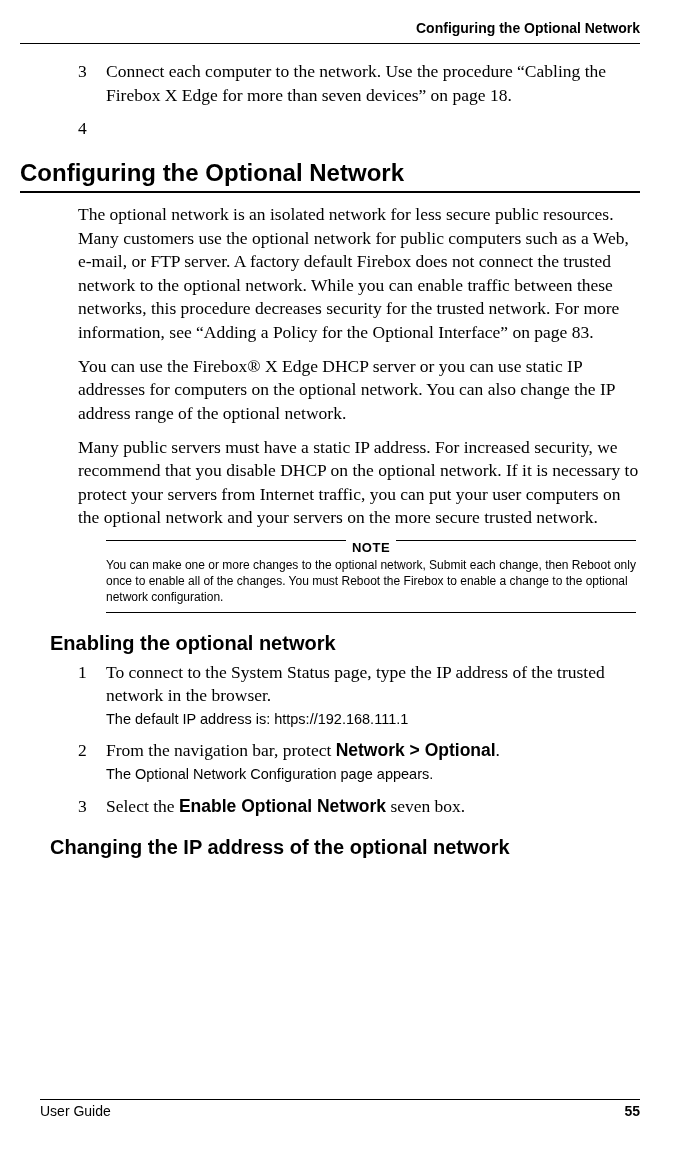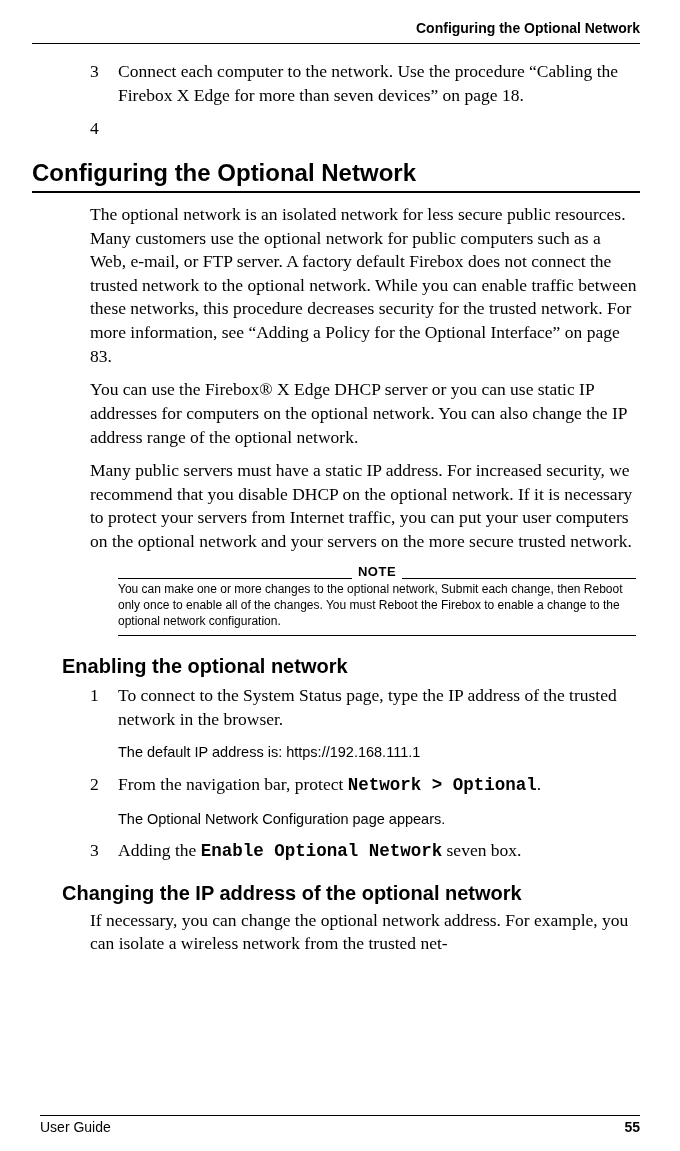--- a/index.html
+++ b/index.html
@@ -7,21 +7,21 @@
     padding: 0;
     background: #fff;
     font-family: "Times New Roman", Times, serif;
     color: #000;
     width: 680px;
     height: 1151px;
     position: relative;
     box-sizing: border-box;
   }
   .page {
-    padding: 20px 40px 20px 32px;
+    padding: 20px 40px 20px 20px;
     box-sizing: border-box;
     height: 100%;
     position: relative;
   }
   .header-area {
     position: relative;
     height: 24px;
     margin-bottom: 16px;
   }
   .running-head {
@@ -58,21 +58,21 @@
     line-height: 1.35;
   }
   ol.proc li .num {
     width: 28px;
     flex-shrink: 0;
   }
   .subtext {
     font-family: "Trebuchet MS", Verdana, Arial, sans-serif;
     font-size: 14.5px;
     display: block;
-    margin-top: 12px;
+    margin-top: 2px;
     line-height: 1.35;
   }
   h1.section {
     font-family: "Trebuchet MS", Verdana, Arial, sans-serif;
     font-weight: bold;
     font-size: 24px;
     margin: 8px 0 10px 0;
     padding-bottom: 4px;
     border-bottom: 2px solid #000;
   }
@@ -89,21 +89,21 @@
     font-size: 17.5px;
     line-height: 1.35;
     margin: 6px 0 10px 0;
   }
   .note-block {
     margin-left: 28px;
     margin-right: 4px;
   }
   .note-header {
     display: flex;
-    align-items: flex-end;
+    align-items: flex-start;
     margin-bottom: 2px;
   }
   .note-header .line {
     flex: 1;
     border-top: 1px solid #000;
   }
   .note-header .note-label {
     font-family: "Trebuchet MS", Verdana, Arial, sans-serif;
     font-weight: bold;
     font-size: 13px;
@@ -114,28 +114,28 @@
     font-family: "Trebuchet MS", Verdana, Arial, sans-serif;
     font-size: 12px;
     line-height: 1.35;
     margin-bottom: 6px;
   }
   .note-footer-rule {
     border-top: 1px solid #000;
     margin-bottom: 8px;
   }
   .bold-inline {
-    font-family: Liberation Mono, monospace;
+    font-family: Liberation Sans, sans-serif;
     font-weight: bold;
   }
   .footer-area {
     position: absolute;
     left: 40px;
     right: 40px;
-    bottom: 16px;
+    bottom: 32px;
   }
   .footer-rule {
     border-top: 1px solid #000;
     margin-bottom: 3px;
   }
   .footer-line {
     display: flex;
     justify-content: space-between;
     font-family: "Trebuchet MS", Verdana, Arial, sans-serif;
     font-size: 14px;
@@ -197,27 +197,26 @@
       <li>
         <span class="num">2</span>
         <span>
           <span>From the navigation bar, protect </span><span class="bold-inline">Network &gt; Optional</span><span>.</span>
           <span class="subtext">The Optional Network Configuration page appears.</span>
         </span>
       </li>
       <li>
         <span class="num">3</span>
         <span>
-          <span>Adding the </span><span class="bold-inline">Enable Optional Network</span><span> seven box.</span>
+          <span>Select the </span><span class="bold-inline">Enable Optional Network</span><span> seven box.</span>
         </span>
       </li>
     </ol>
 
     <h2 class="subsection" style="margin-left:-28px;">Changing the IP address of the optional network</h2>
-    <p class="para" style="margin-top:2px;">If necessary, you can change the optional network address. For example, you can isolate a wireless network from the trusted net-</p>
   </div>
 
   <div class="footer-area">
     <div class="footer-rule"></div>
     <div class="footer-line">
       <span>User Guide</span>
       <span class="fr">55</span>
     </div>
   </div>
 

